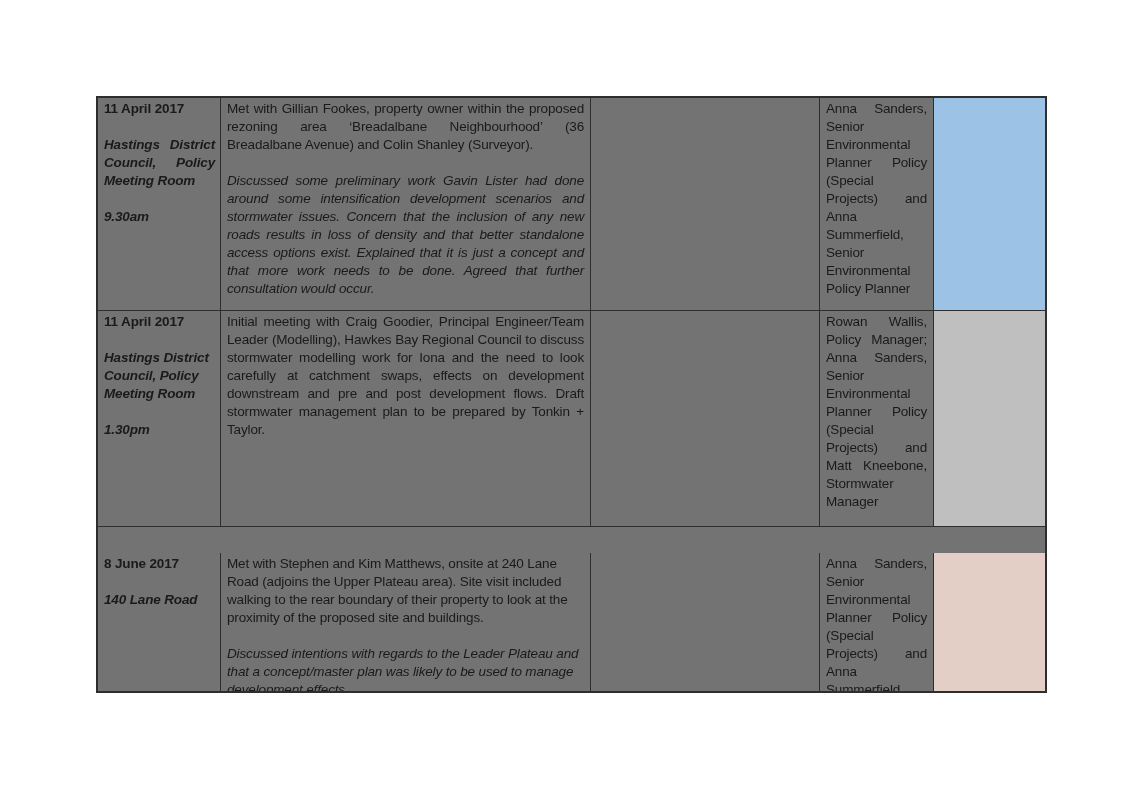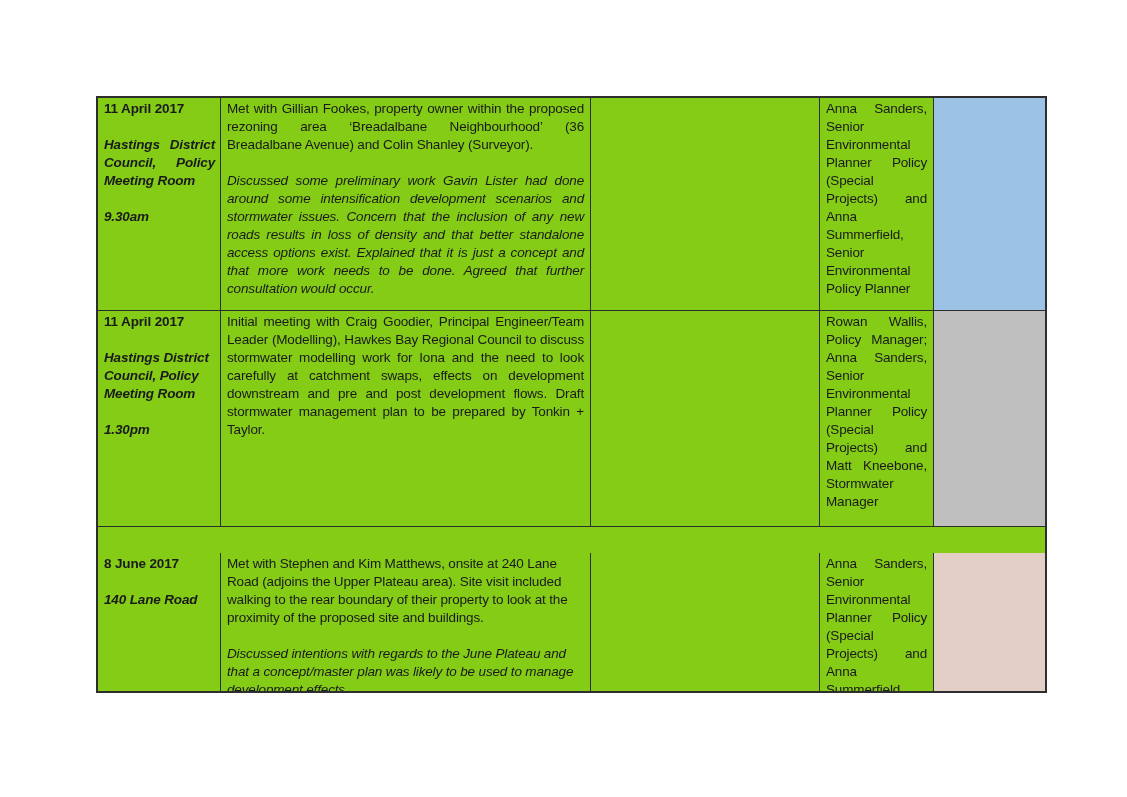--- a/index.html
+++ b/index.html
@@ -22,21 +22,21 @@
     position: absolute;
     left: 96px;
     top: 96px;
     width: 951px;
     height: 597px;
     box-sizing: border-box;
     border: 2px solid #2e2e2e;
     display: grid;
     grid-template-columns: 123px 370px 229px 114px 1fr;
     grid-template-rows: 213px 216px 1fr;
-    background: #84cc16;
+    background: #737373;
   }
   .cell {
     box-sizing: border-box;
     border-right: 1px solid #2e2e2e;
     border-bottom: 1px solid #2e2e2e;
     padding: 2px 6px 2px 6px;
     overflow: hidden;
     font-size: 13.5px;
     line-height: 18px;
     letter-spacing: -0.15px;
@@ -84,21 +84,21 @@
       <p>Rowan Wallis, Policy Manager; Anna Sanders, Senior Environmental Planner Policy (Special Projects) and Matt Kneebone, Stormwater Manager</p>
     </div>
     <div class="cell last-col status-cell" style="background: rgb(191, 191, 191);"></div>
 
     <div class="cell when-cell left last-row">
       <p>8 June 2017</p>
       <p class="gap">140 Lane Road</p>
     </div>
     <div class="cell left last-row">
       <p>Met with Stephen and Kim Matthews, onsite at 240 Lane Road (adjoins the Upper Plateau area).  Site visit included walking to the rear boundary of their property to look at the proximity of the proposed site and buildings.</p>
-      <p class="gap">Discussed intentions with regards to the June Plateau and that a concept/master plan was likely to be used to manage development effects.</p>
+      <p class="gap">Discussed intentions with regards to the Leader Plateau and that a concept/master plan was likely to be used to manage development effects.</p>
     </div>
     <div class="cell just last-row">
     </div>
     <div class="cell just last-row">
       <p>Anna Sanders, Senior Environmental Planner Policy (Special Projects) and Anna Summerfield, Senior</p>
     </div>
     <div class="cell last-col last-row status-cell" style="background: rgb(227, 207, 198);"></div>
 
   </div>
 </div>

